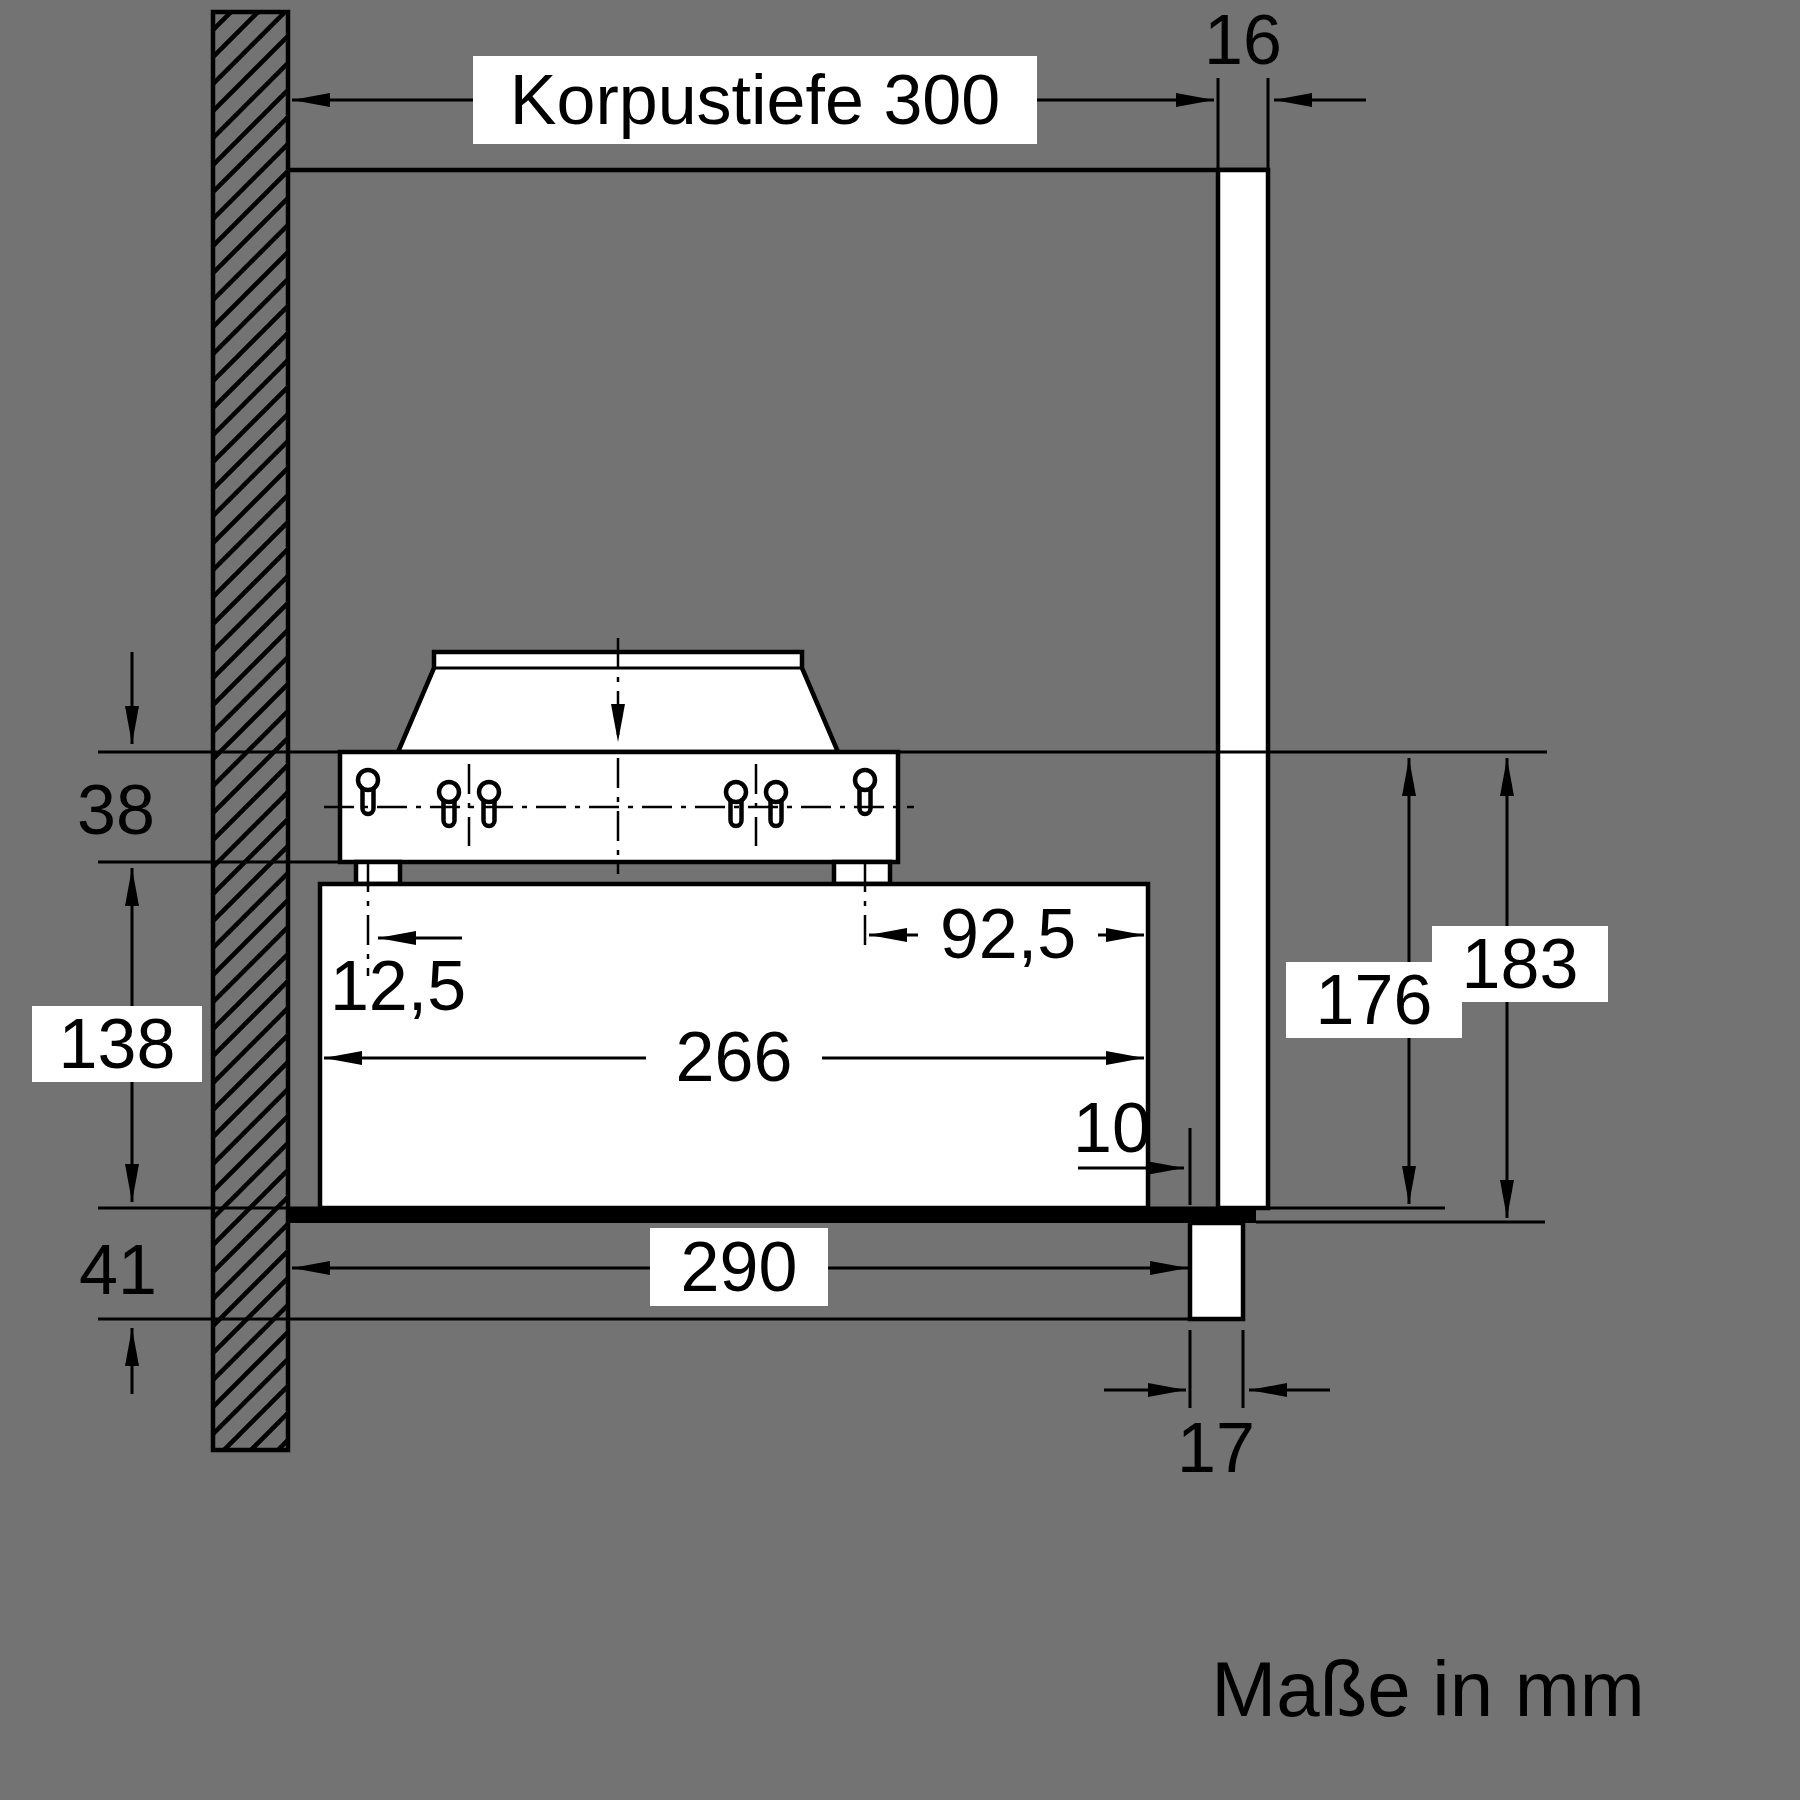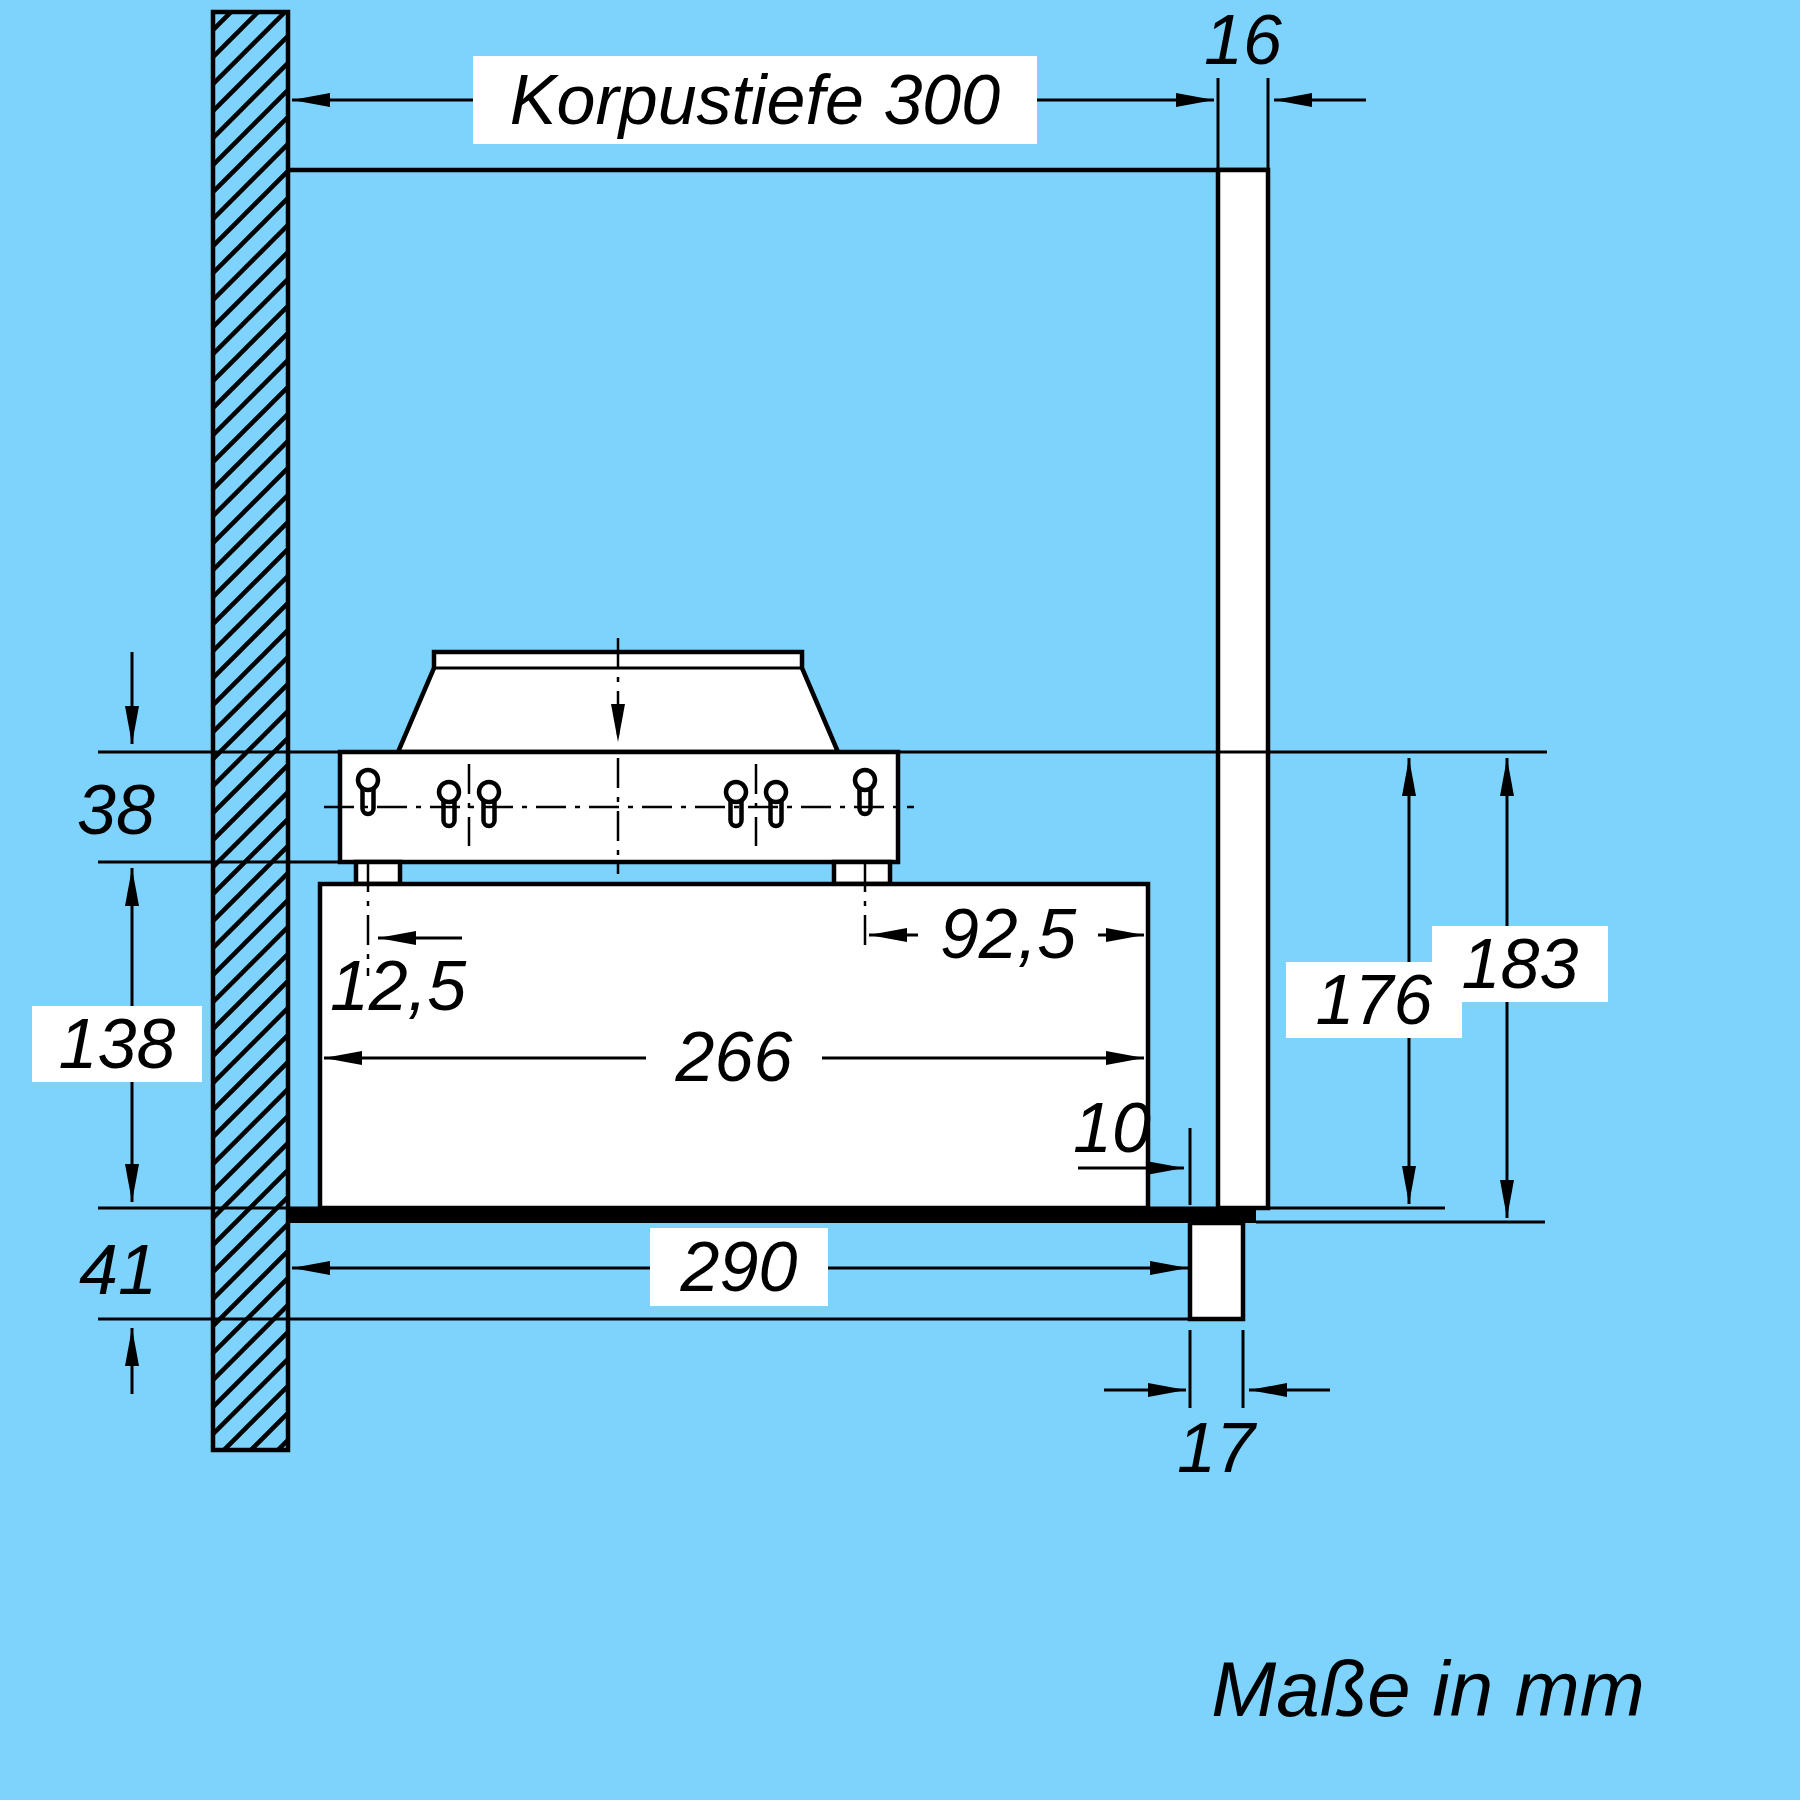--- a/index.html
+++ b/index.html
@@ -1,16 +1,16 @@
 <!DOCTYPE html>
 <html><head>
 <meta charset="utf-8">
 <style>
   html,body{margin:0;padding:0;background:#fff;}
-  .canvas{width:1800px;height:1800px;background:#7dd3fc;position:relative;overflow:hidden;font-style:italic;}
+  .canvas{width:1800px;height:1800px;background:#737373;position:relative;overflow:hidden;}
   svg{display:block;}
   text{
     font-family:"Liberation Sans","DejaVu Sans",sans-serif;
     fill:#000;
     text-anchor:middle;
   }
   .dimtxt{font-size:70px;}
   .notetxt{font-size:78px;}
   .ln{stroke:#000;stroke-width:3;fill:none;}
   .ol{stroke:#000;stroke-width:4.5;fill:none;}

